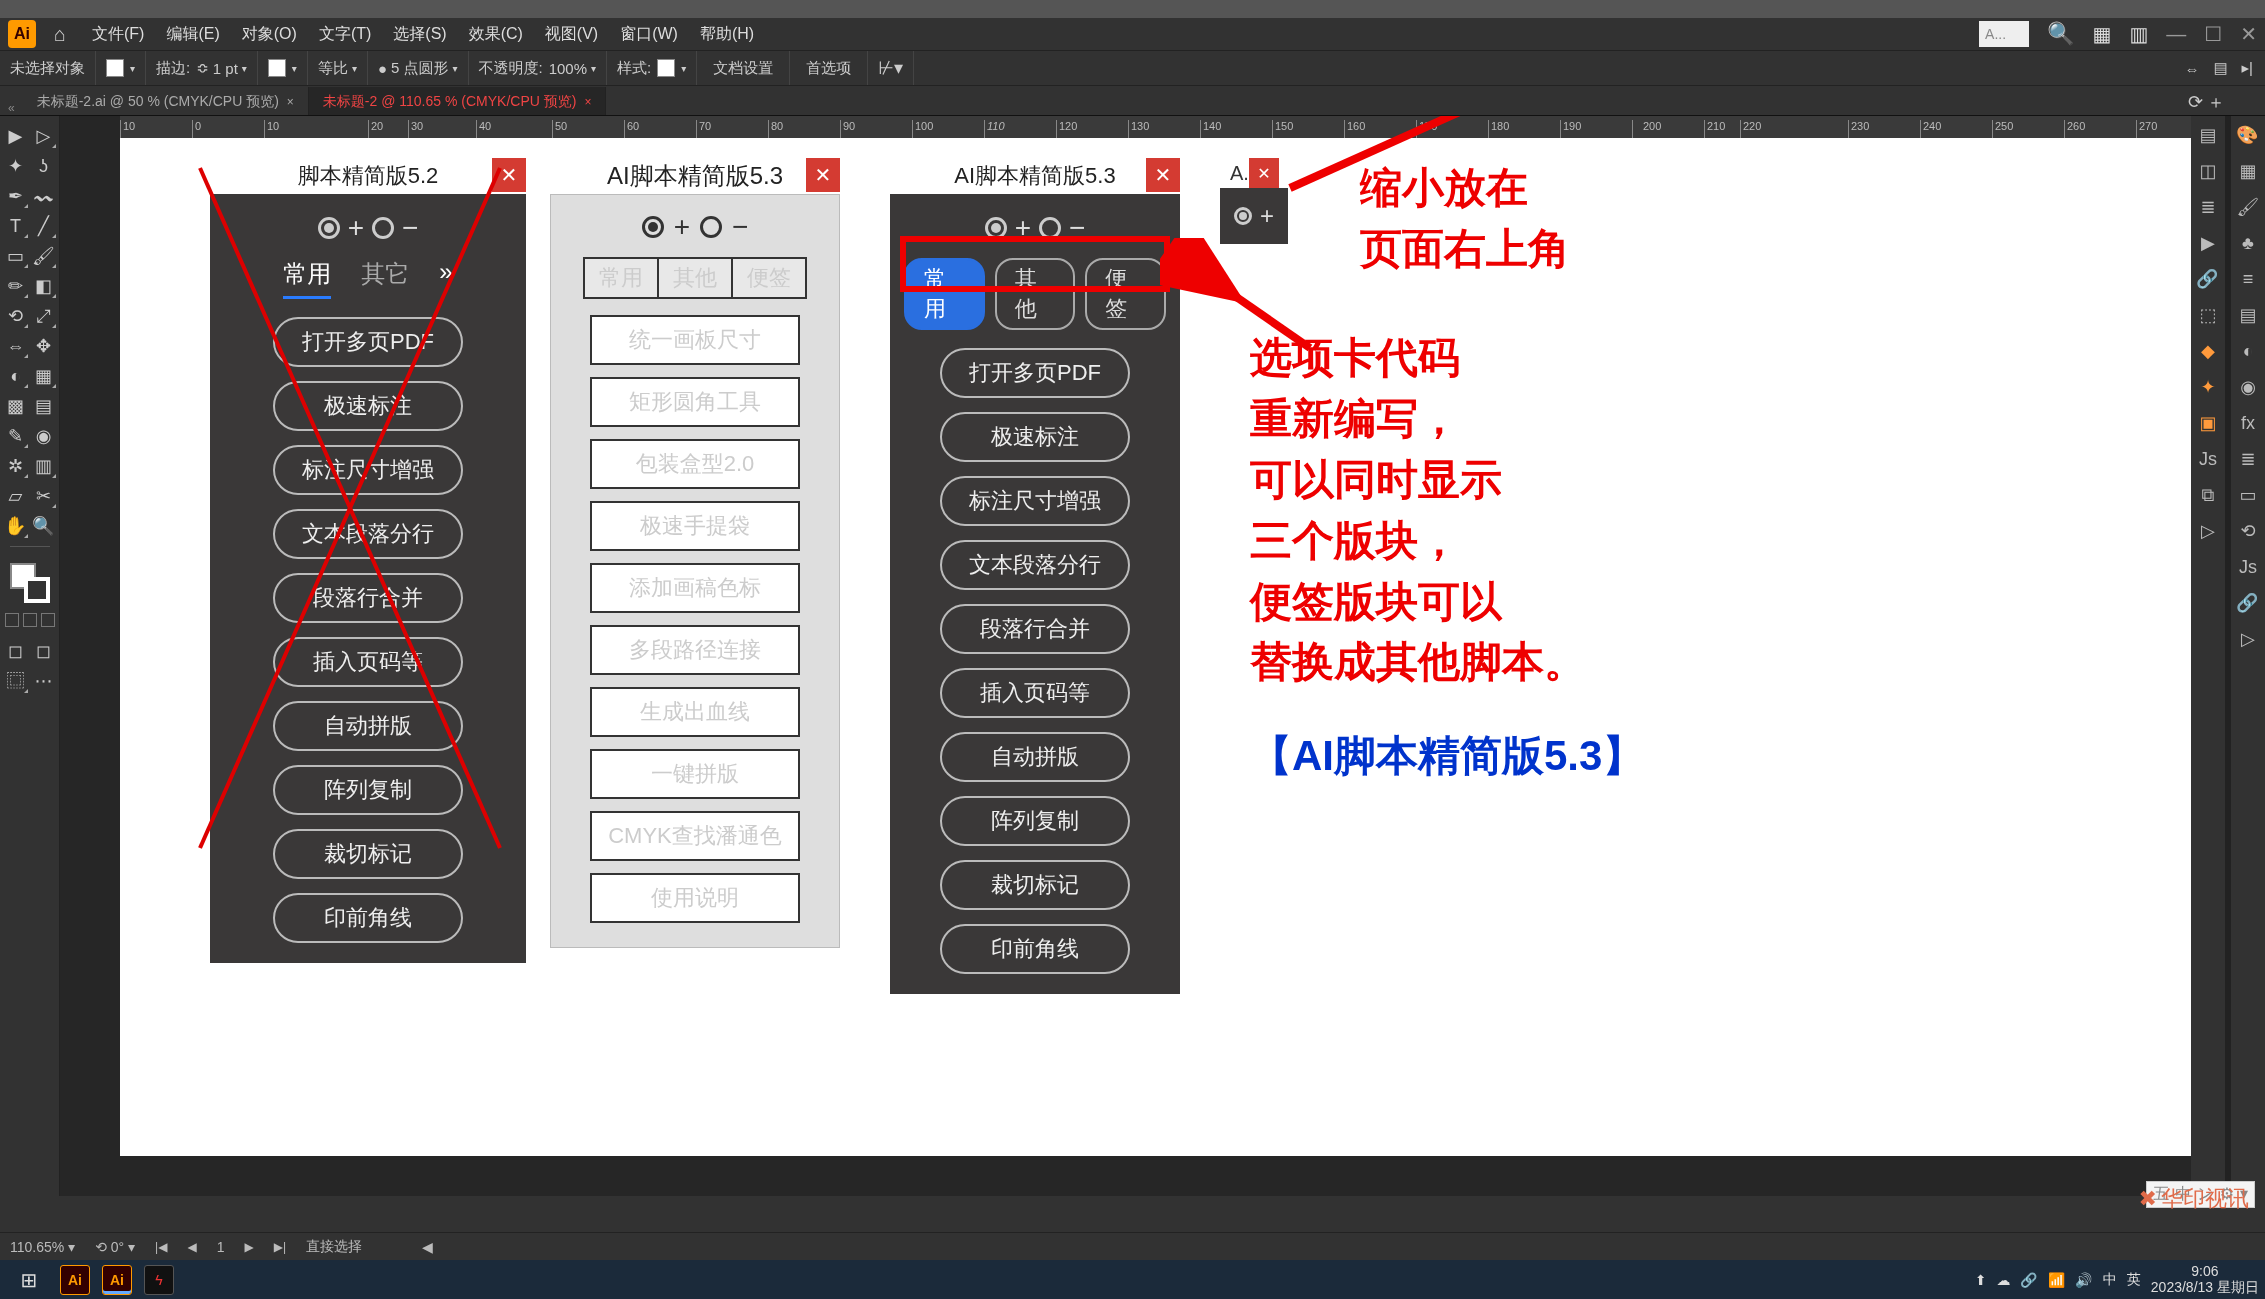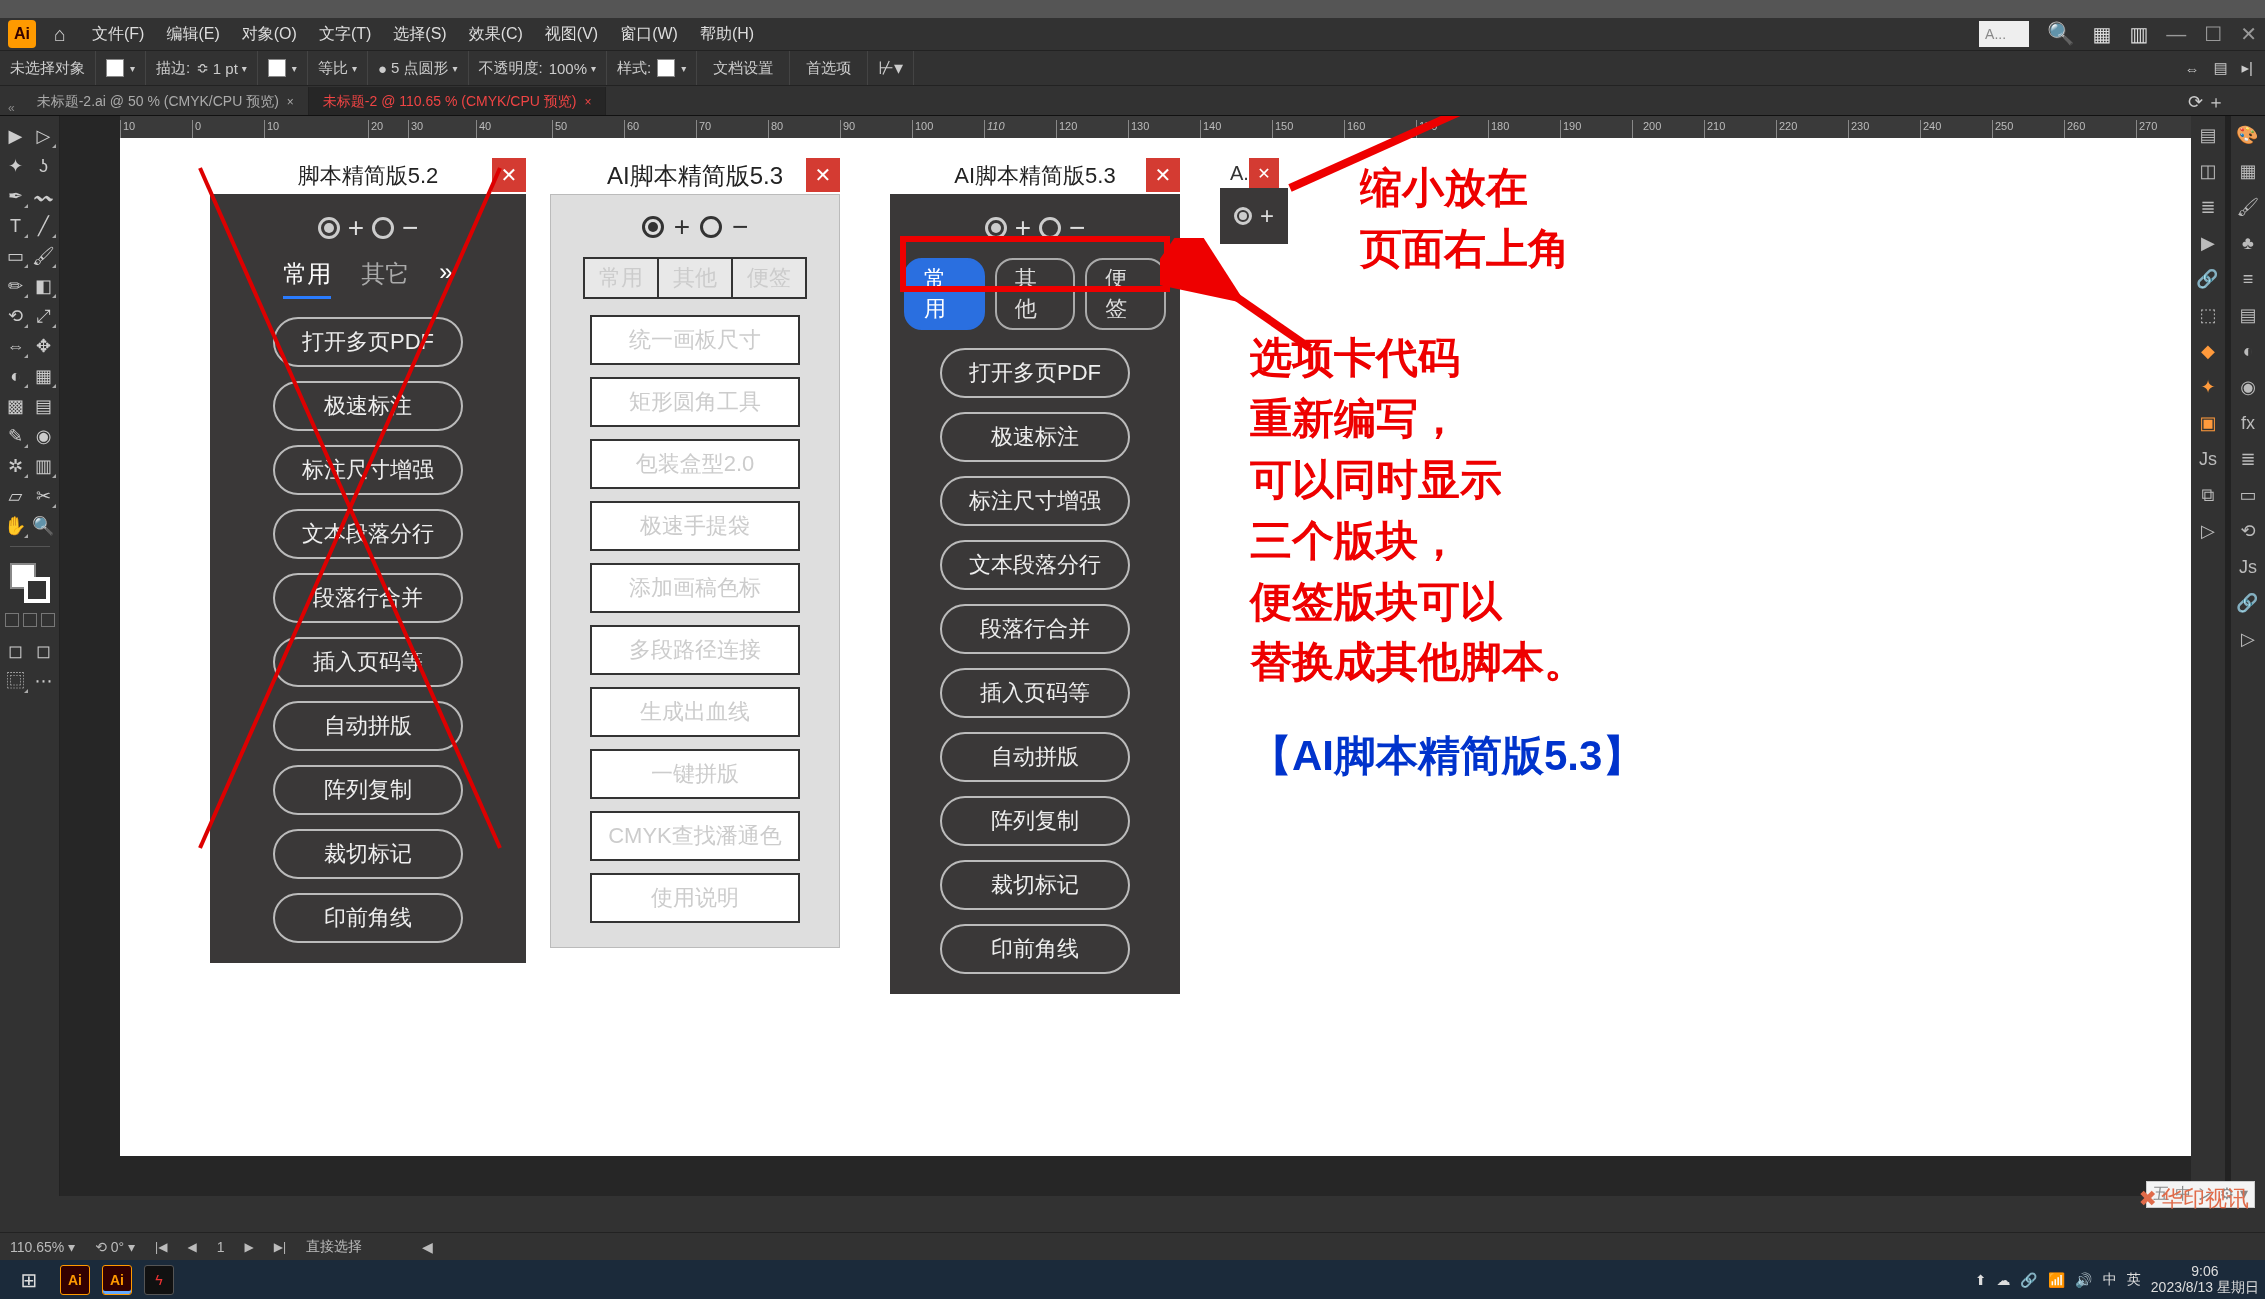--- a/index.html
+++ b/index.html
@@ -315,21 +315,21 @@
           <div class="tick" style="left: 936px;">120</div>
           <div class="tick" style="left: 1008px;">130</div>
           <div class="tick" style="left: 1080px;">140</div>
           <div class="tick" style="left: 1152px;">150</div>
           <div class="tick" style="left: 1224px;">160</div>
           <div class="tick" style="left: 1296px;">170</div>
           <div class="tick" style="left: 1368px;">180</div>
           <div class="tick" style="left: 1440px;">190</div>
           <div class="tick" style="left: 1512px; padding-left: 10px;">200</div>
           <div class="tick" style="left: 1584px;">210</div>
-          <div class="tick" style="left: 1656px;">220</div>
+          <div class="tick" style="left: 1620px;">220</div>
           <div class="tick" style="left: 1728px;">230</div>
           <div class="tick" style="left: 1800px;">240</div>
           <div class="tick" style="left: 1872px;">250</div>
           <div class="tick" style="left: 1944px;">260</div>
           <div class="tick" style="left: 2016px;">270</div>
         </div>
 
       <div class="artboard">
         <div class="inner">
 

